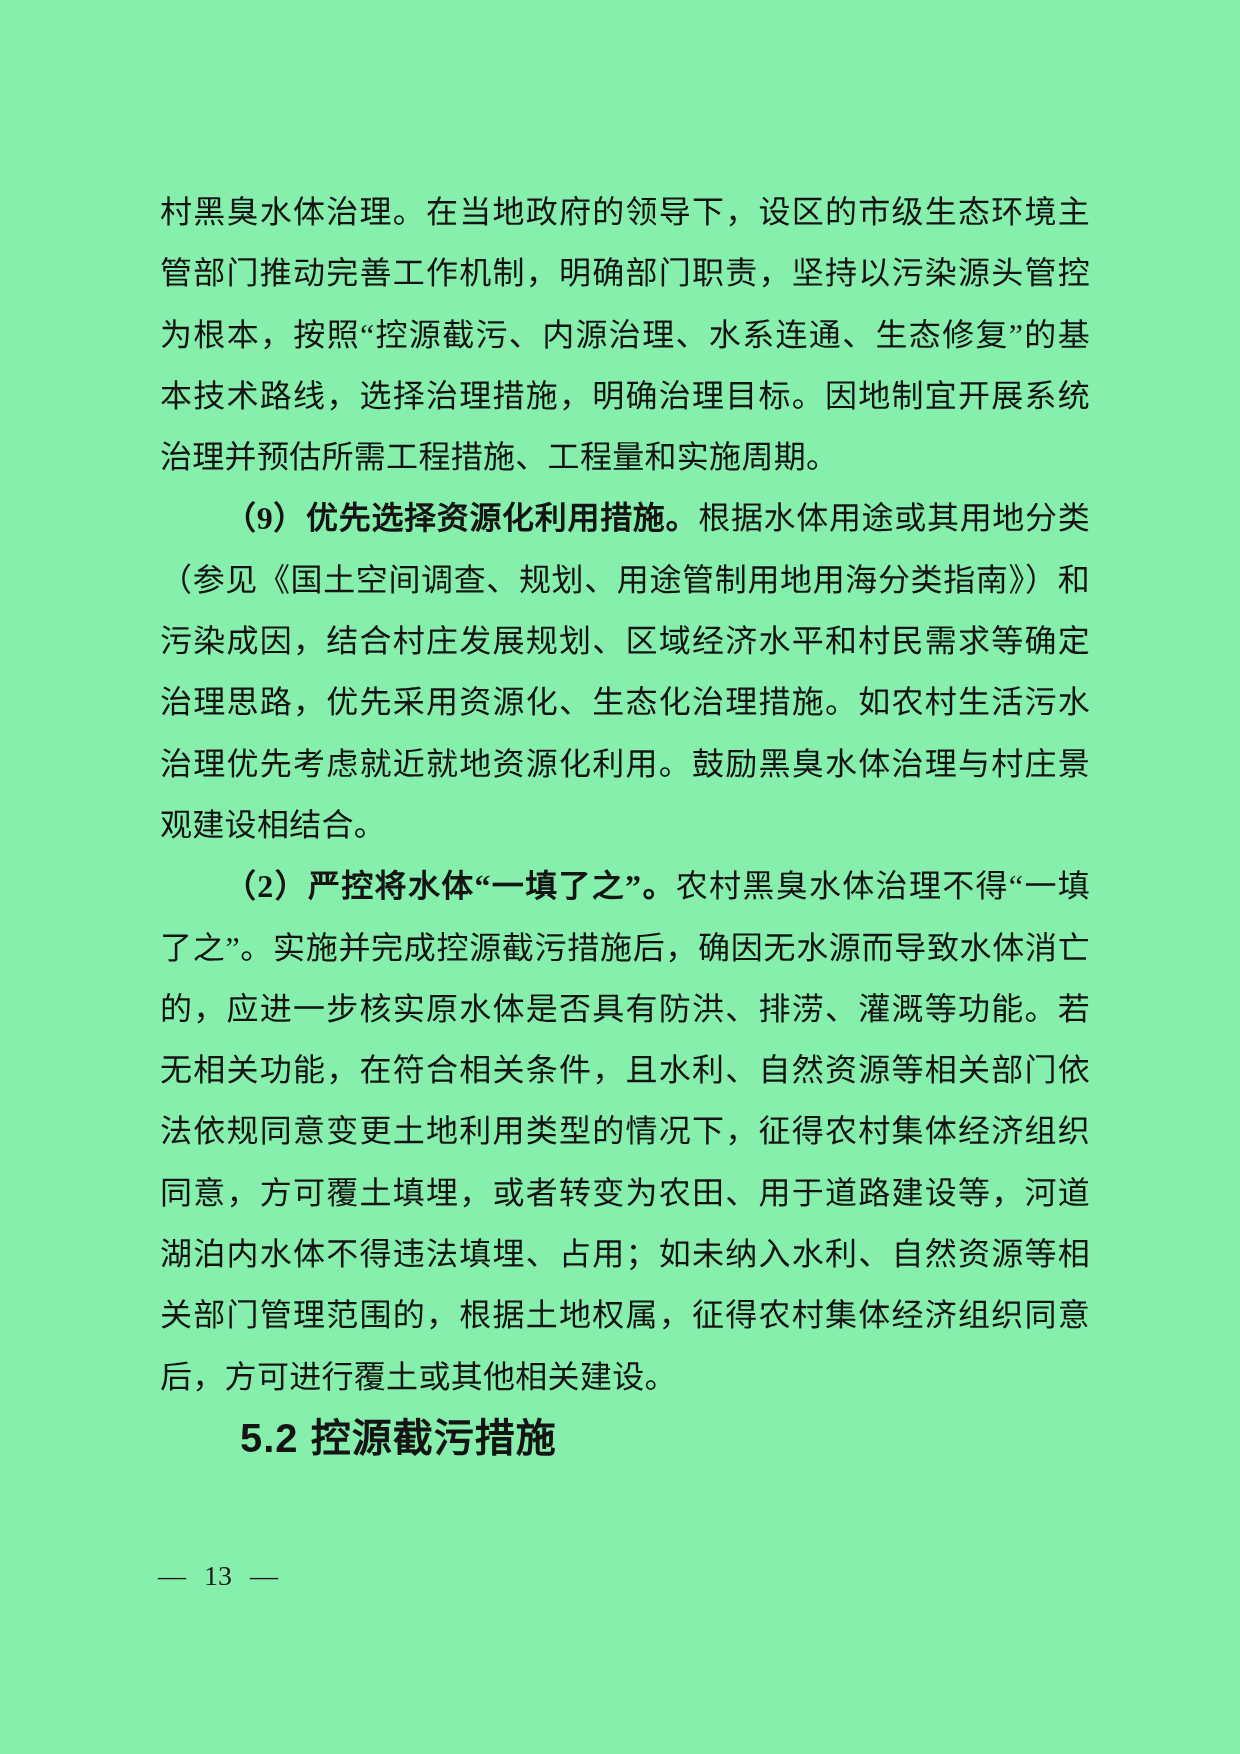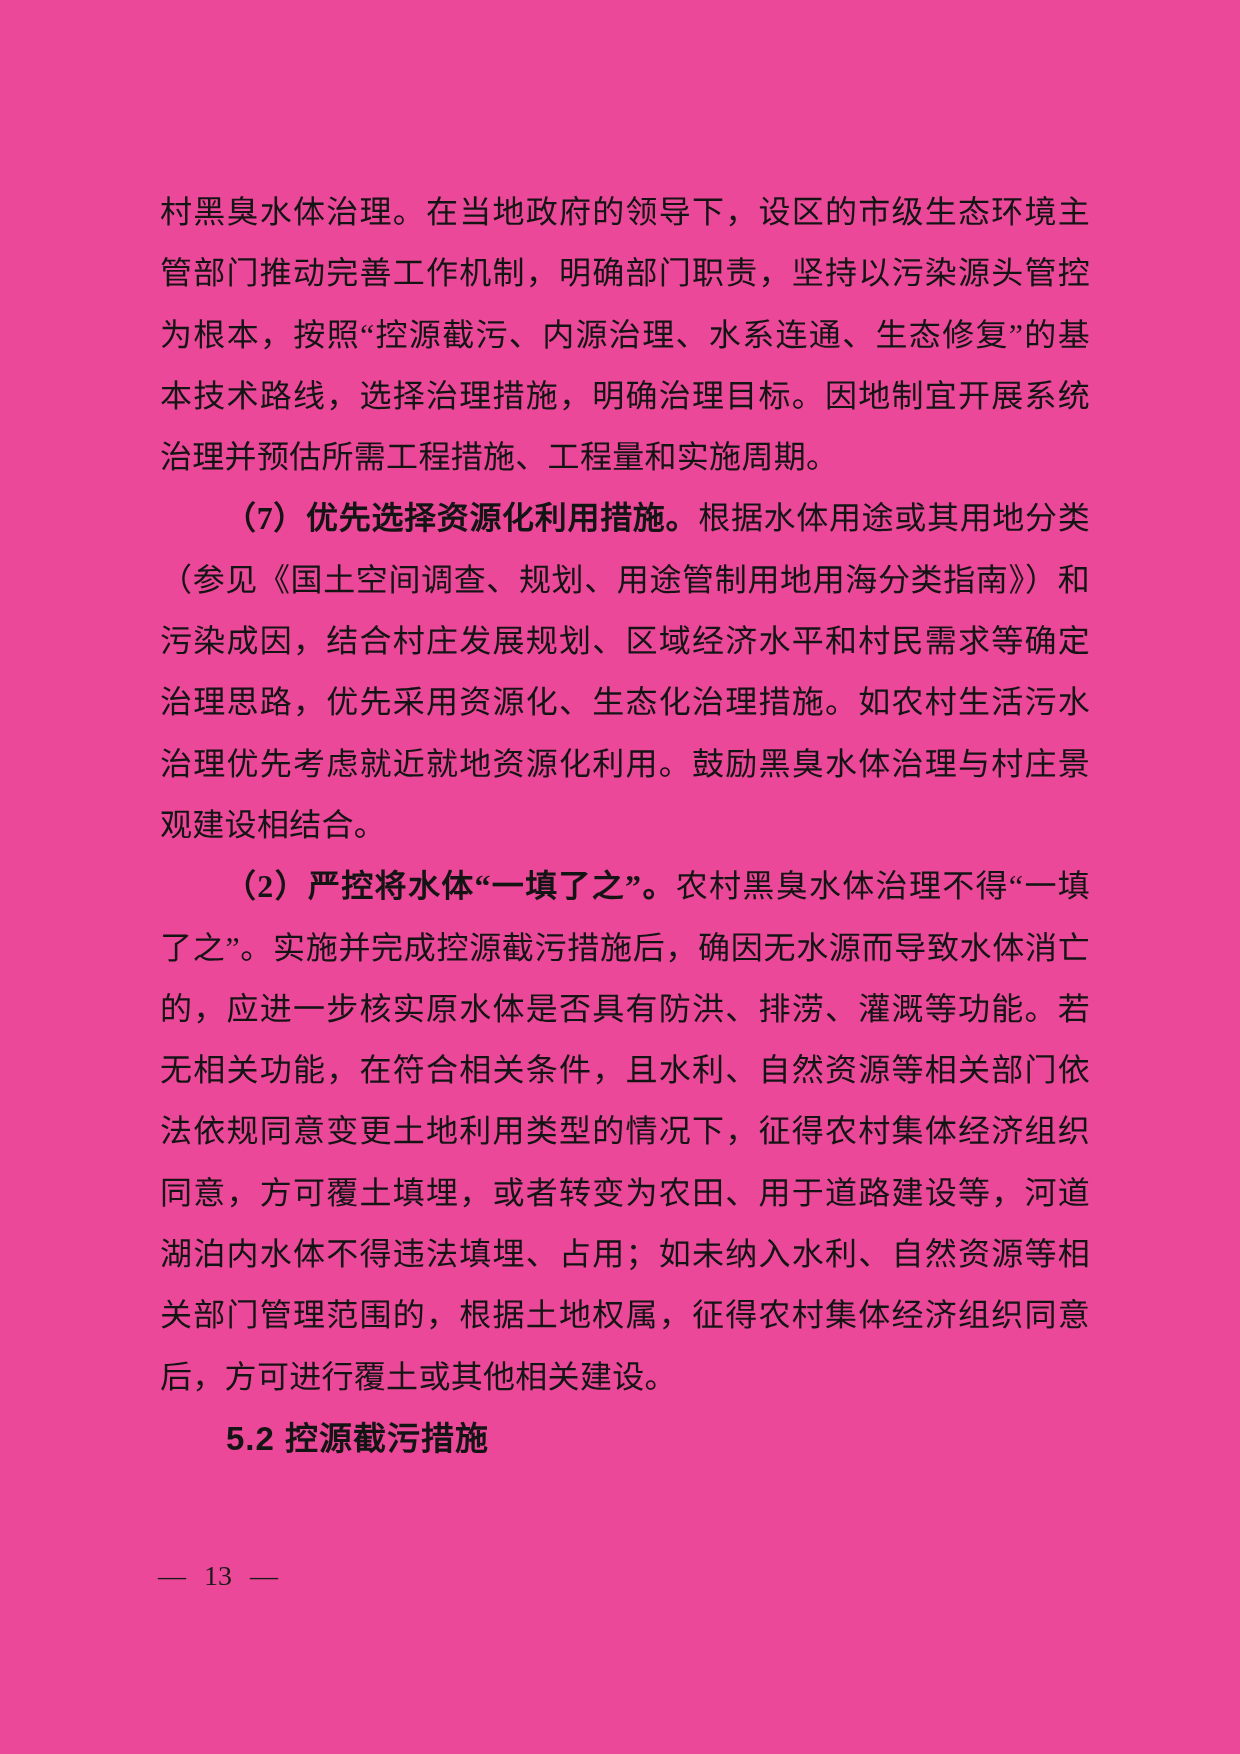--- a/index.html
+++ b/index.html
@@ -5,21 +5,21 @@
   
   html, body {
     margin: 0;
     padding: 0;
     background: #ffffff;
   }
   .page {
     position: relative;
     width: 1240px;
     height: 1754px;
-    background: #ec4899;
+    background: #86efac;
     overflow: hidden;
     font-family: "Liberation Serif", "DejaVu Serif", serif;
     color: #141414;
   }
 
   
   .page-body {
     position: absolute;
     left: 160px;
     top: 182px;
@@ -37,21 +37,21 @@
   .para.indent {
     text-indent: 2em;
   }
   .seg.bold {
     font-weight: 700;
   }
   
   .para.heading {
     font-family: "Liberation Sans", "DejaVu Sans", sans-serif;
     font-weight: 700;
-    font-size: 33px;
+    font-size: 40px;
     letter-spacing: 1px;
   }
 
   
   .page-footer {
     position: absolute;
     left: 158px;
     top: 1560px;
     display: inline-flex;
     align-items: center;
@@ -62,21 +62,21 @@
   }
 </style>
 </head>
 <body>
 
 <div class="page">
 
   <main class="page-body">
 
   <p class="para body"><span class="seg">村黑臭水体治理。在当地政府的领导下，设区的市级生态环境主管部门推动完善工作机制，明确部门职责，坚持以污染源头管控为根本，按照“控源截污、内源治理、水系连通、生态修复”的基本技术路线，选择治理措施，明确治理目标。因地制宜开展系统治理并预估所需工程措施、工程量和实施周期。</span></p>
-      <p class="para body indent"><span class="seg bold">（7）优先选择资源化利用措施。</span><span class="seg">根据水体用途或其用地分类（参见《国土空间调查、规划、用途管制用地用海分类指南》）和污染成因，结合村庄发展规划、区域经济水平和村民需求等确定治理思路，优先采用资源化、生态化治理措施。如农村生活污水治理优先考虑就近就地资源化利用。鼓励黑臭水体治理与村庄景观建设相结合。</span></p>
+      <p class="para body indent"><span class="seg bold">（9）优先选择资源化利用措施。</span><span class="seg">根据水体用途或其用地分类（参见《国土空间调查、规划、用途管制用地用海分类指南》）和污染成因，结合村庄发展规划、区域经济水平和村民需求等确定治理思路，优先采用资源化、生态化治理措施。如农村生活污水治理优先考虑就近就地资源化利用。鼓励黑臭水体治理与村庄景观建设相结合。</span></p>
       <p class="para body indent"><span class="seg bold">（2）严控将水体“一填了之”。</span><span class="seg">农村黑臭水体治理不得“一填了之”。实施并完成控源截污措施后，确因无水源而导致水体消亡的，应进一步核实原水体是否具有防洪、排涝、灌溉等功能。若无相关功能，在符合相关条件，且水利、自然资源等相关部门依法依规同意变更土地利用类型的情况下，征得农村集体经济组织同意，方可覆土填埋，或者转变为农田、用于道路建设等，河道湖泊内水体不得违法填埋、占用；如未纳入水利、自然资源等相关部门管理范围的，根据土地权属，征得农村集体经济组织同意后，方可进行覆土或其他相关建设。</span></p>
       <p class="para heading indent"><span class="seg bold">5.2 控源截污措施</span></p>
     </main>
 
   <footer class="page-footer">
     <span>—</span>
     <span>13</span>
     <span>—</span>
   </footer>
 

